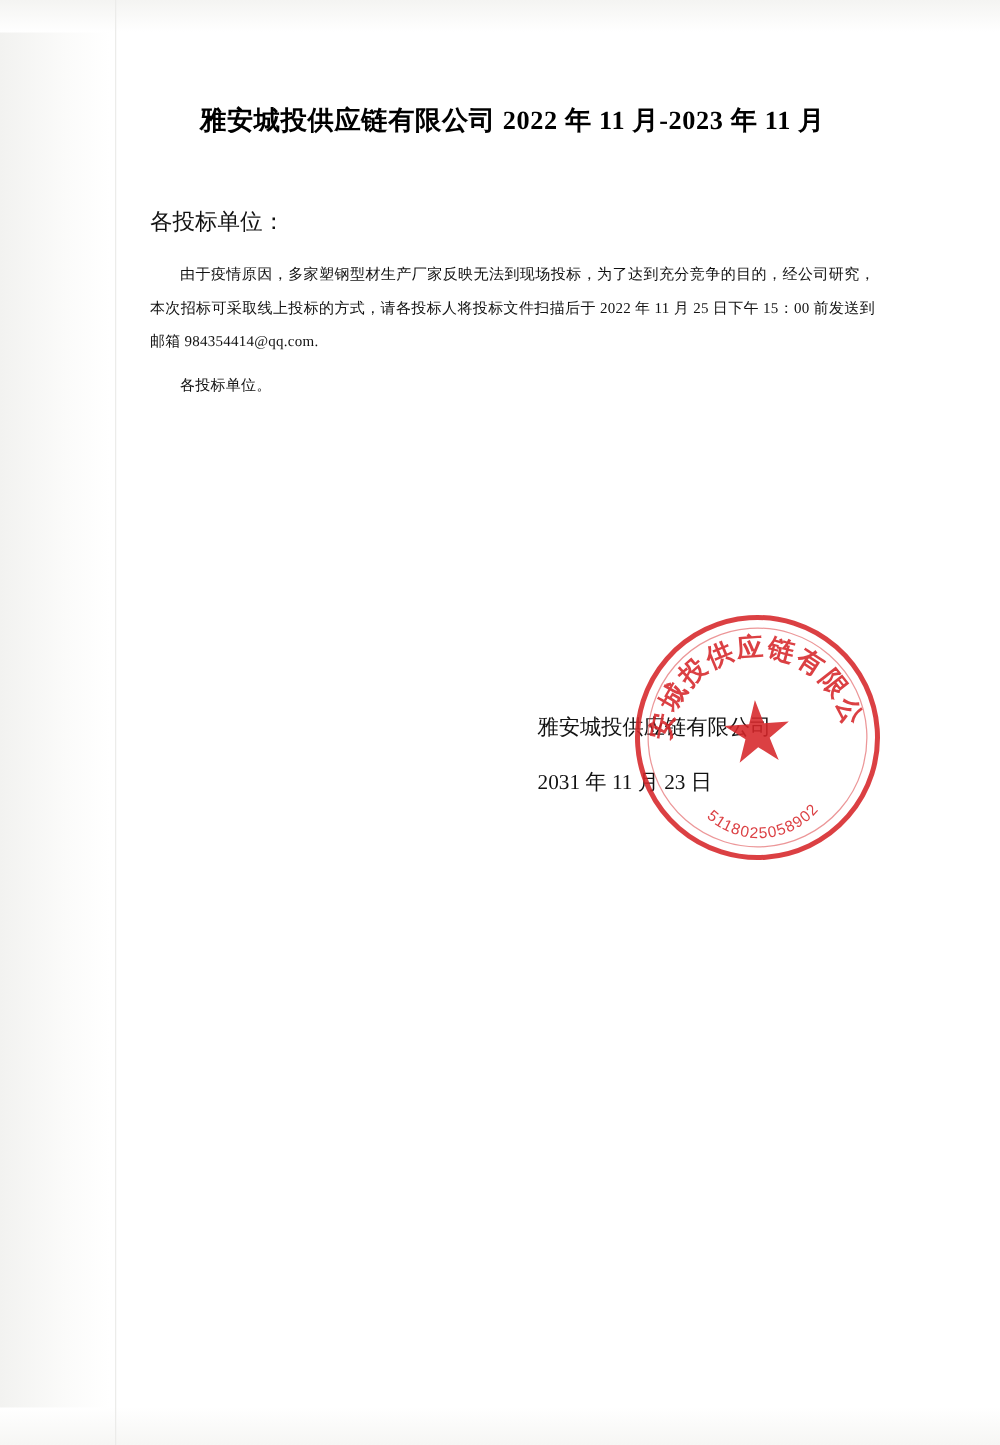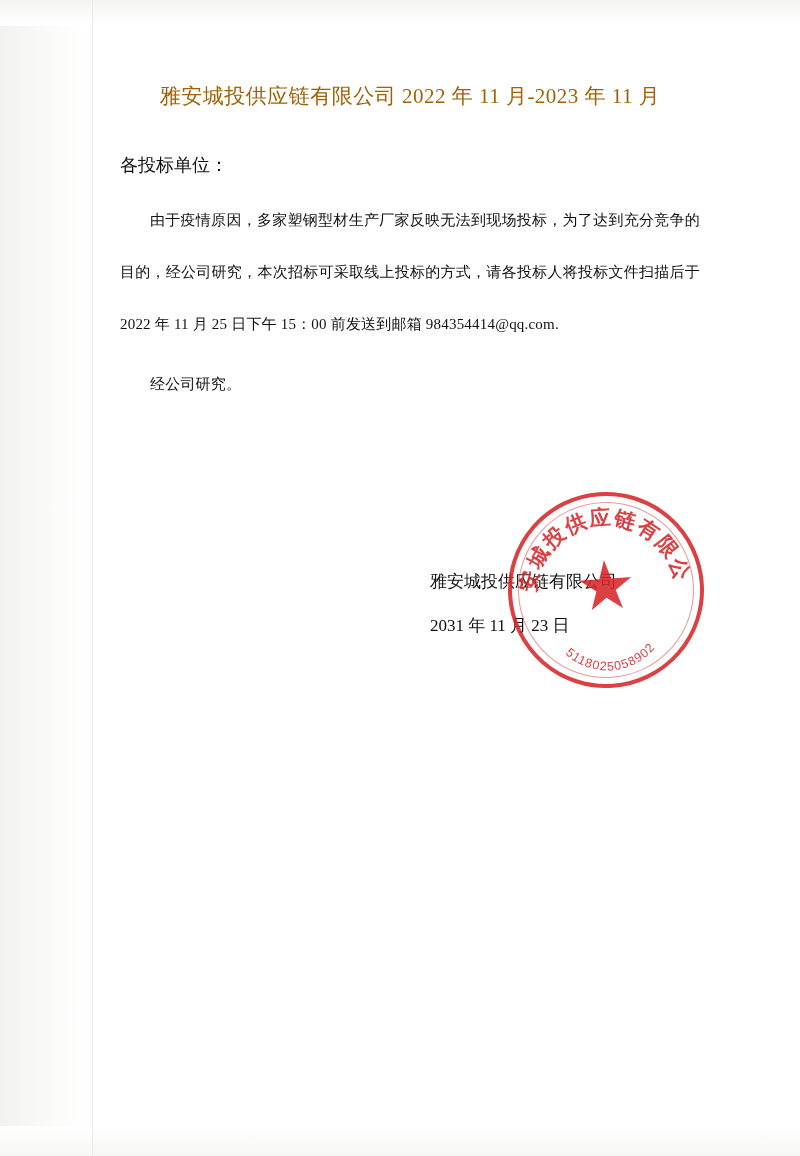--- a/index.html
+++ b/index.html
@@ -63,36 +63,36 @@
   .content {
     position: absolute;
     left: 120px;
     top: 70px;
     width: 580px;
   }
 
   .doc-title {
     text-align: center;
     font-size: 21px;
-    font-weight: normal;
+    font-weight: bold;
     line-height: 52px;
     letter-spacing: 0.5px;
-    color: #a16207;
+    color: #000000;
   }
 
   .salutation {
-    margin-top: 28px;
+    margin-top: 40px;
     font-size: 18px;
     line-height: 30px;
   }
 
   .body-para {
     margin-top: 14px;
-    font-size: 15px;
-    line-height: 52px;
+    font-size: 12px;
+    line-height: 27px;
     text-align: justify;
     text-indent: 2em;
     letter-spacing: 0.2px;
     font-family: Liberation Serif, serif;
   }
 
   .body-para.tight {
     margin-top: 8px;
   }
 
@@ -179,21 +179,21 @@
   <div class="content">
 
     <div class="doc-title">
       <div>雅安城投供应链有限公司 2022 年 11 月-2023 年 11 月</div>
     </div>
 
     <div class="salutation">各投标单位：</div>
 
     <div class="body-para">由于疫情原因，多家塑钢型材生产厂家反映无法到现场投标，为了达到充分竞争的目的，经公司研究，本次招标可采取线上投标的方式，请各投标人将投标文件扫描后于 2022 年 11 月 25 日下午 15：00 前发送到邮箱 984354414@qq.com.</div>
 
-    <div class="body-para tight">经公司研究。</div>
+    <div class="body-para tight">各投标单位。</div>
 
   </div>
 
   <div class="signature">
     <div class="sign-line">雅安城投供应链有限公司</div>
     <div class="sign-line">2031 年 11 月 23 日</div>
   </div>
 
   <div class="seal">
     <div class="seal-inner"></div>

